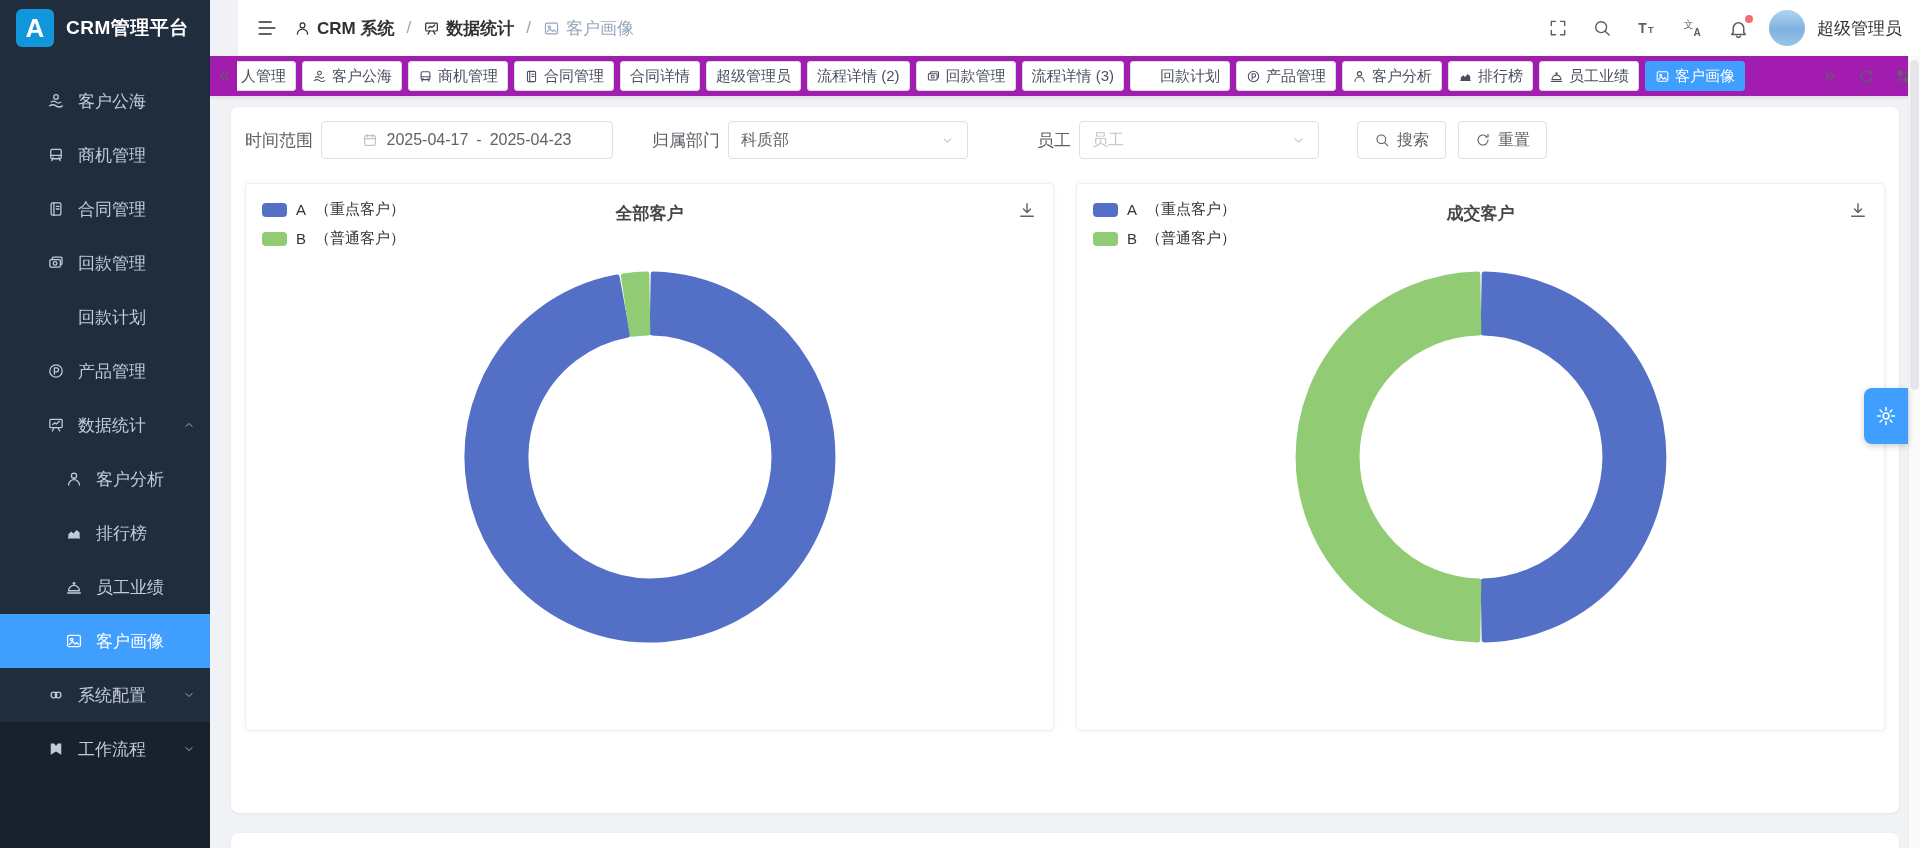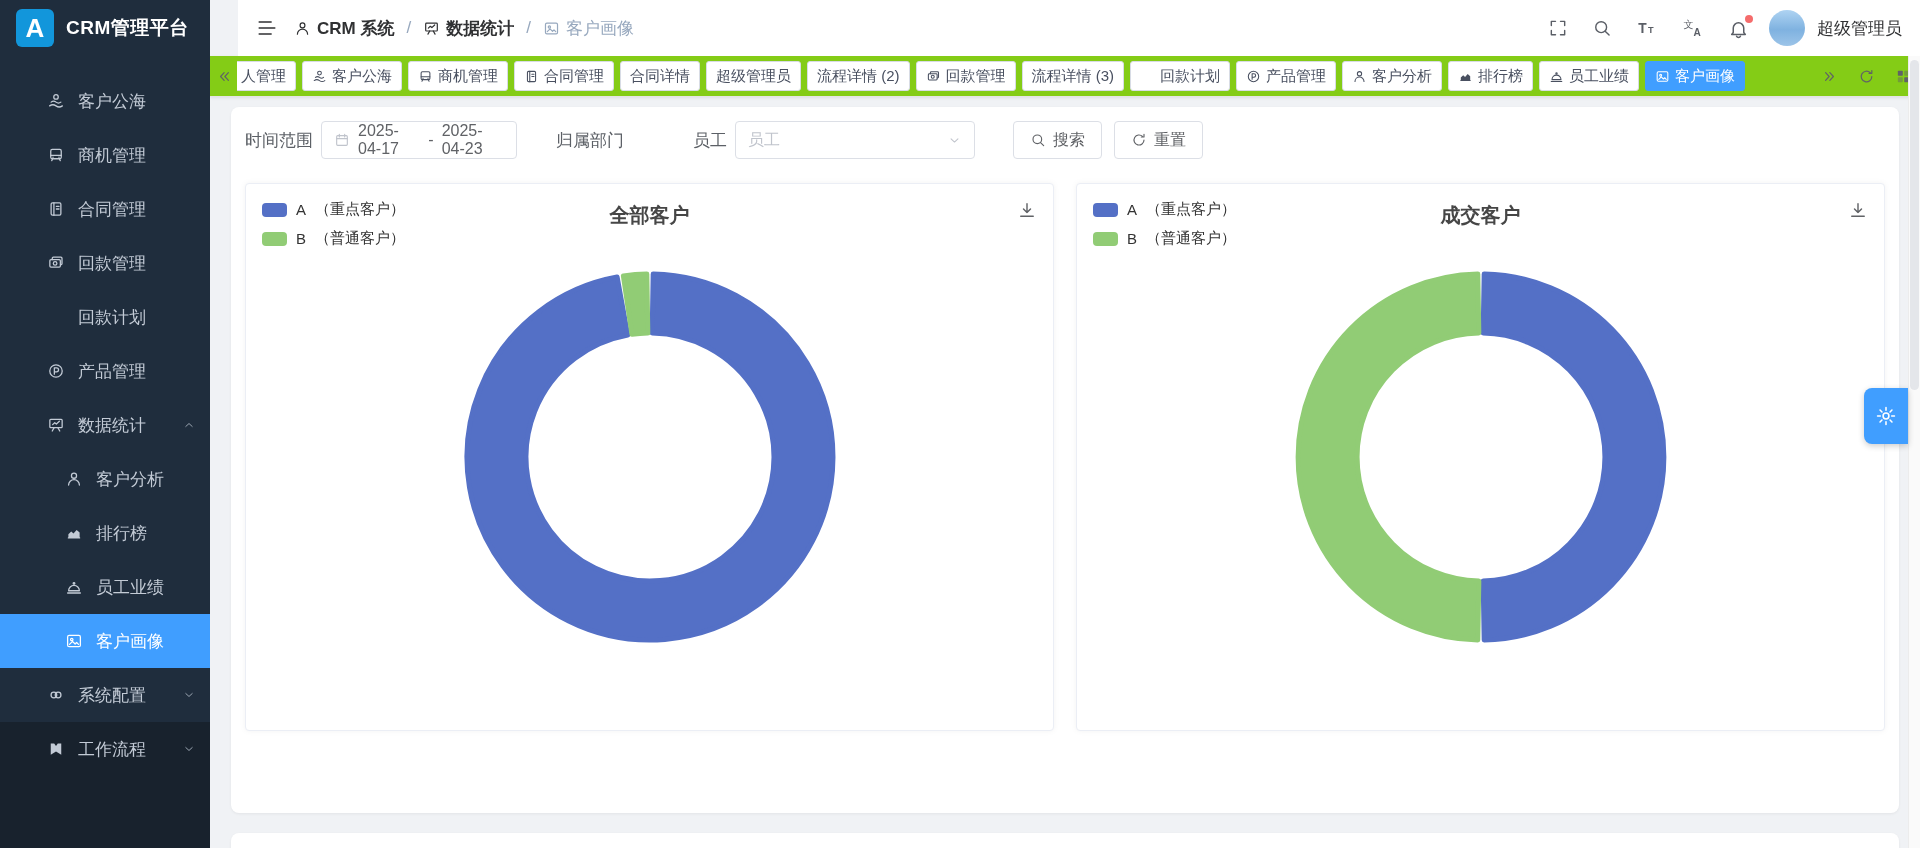--- a/index.html
+++ b/index.html
@@ -31,39 +31,39 @@
   .crumb.current { color:#97a8be; font-weight:400; cursor:default; }
   .crumb-sep { color:#97a8be; font-weight:400; margin:0 2px; }
   .header-right { margin-left:auto; display:flex; align-items:center; gap:24px; color:#5a5e66; }
   .hicon { position:relative; cursor:pointer; display:flex; align-items:center; }
   .badge-dot { position:absolute; top:-3px; right:-4px; width:8px; height:8px; border-radius:50%; background:#f56c6c; }
   .avatar { width:36px; height:36px; border-radius:50%; margin-left:-4px;
             background:linear-gradient(180deg,#aed3f2 0%,#7fb2e0 55%,#9cc4e8 100%); cursor:pointer; }
   .user-name { font-size:17px; color:#303133; margin-left:-12px; white-space:nowrap; }
 
   
-  .tagsbar { position:absolute; left:210px; top:56px; right:0; height:41px; background:#84cc16; border-bottom:1px solid #e4e4e4; box-shadow:0 1px 3px rgba(0,0,0,.08); display:flex; align-items:center; padding:0 8px 0 6px; z-index:3; }
+  .tagsbar { position:absolute; left:210px; top:56px; right:0; height:41px; background:#a21caf; border-bottom:1px solid #e4e4e4; box-shadow:0 1px 3px rgba(0,0,0,.08); display:flex; align-items:center; padding:0 8px 0 6px; z-index:3; }
   .tb-arrow { color:#606266; cursor:pointer; flex:0 0 auto; display:flex; align-items:center; }
   .tags-scroll { flex:1 1 auto; overflow:hidden; display:flex; align-items:center; gap:6px; margin:0 4px; }
   .tag { flex:0 0 auto; height:30px; border:1px solid #d8dce5; background:#fff; color:#495060; border-radius:3px; padding:0 9px; font-size:15px; display:flex; align-items:center; gap:5px; cursor:pointer; white-space:nowrap; }
   .tag.active { background:#409eff; border-color:#409eff; color:#fff; }
   .tb-actions { flex:0 0 auto; display:flex; align-items:center; gap:20px; color:#606266; margin-left:6px; }
   .tb-actions .hicon { color:#606266; }
 
   
   .content { position:absolute; left:210px; top:97px; right:0; bottom:0; background:#f0f2f5; padding:10px 21px 0; overflow:hidden; }
   .card { background:#fff; border-radius:8px; box-shadow:0 1px 3px rgba(0,0,0,.06); }
   .main-card { height:706px; position:relative; }
   .bottom-card { margin-top:20px; height:60px; }
 
   
   .filters { display:flex; align-items:center; padding:14px 14px 0; }
   .f-label { font-size:17px; color:#5c6066; white-space:nowrap; }
   .f-input { height:38px; border:1px solid #dcdfe6; border-radius:4px; background:#fff; display:flex; align-items:center; padding:0 12px; font-size:16px; color:#606266; cursor:pointer; }
-  .date-range { width:196px; gap:8px; justify-content:center; }
+  .date-range { width:292px; gap:8px; justify-content:center; }
   .date-range .cal { color:#c0c4cc; }
   .select { width:240px; }
   .select .sel-chevron { margin-left:auto; color:#c0c4cc; }
   .placeholder { color:#c0c4cc; }
   .btn { height:38px; border:1px solid #dcdfe6; border-radius:4px; background:#fff; color:#606266; font-size:16px; display:flex; align-items:center; gap:7px; padding:0 16px; cursor:pointer; white-space:nowrap; }
   .ml8{margin-left:8px} .ml12{margin-left:12px} .ml38{margin-left:38px} .ml39{margin-left:39px} .ml69{margin-left:69px}
 
   
   .antabs { display:flex; gap:42px; padding:0 16px; margin-top:24px; border-bottom:2px solid #eaecf1; }
   .antab { font-size:17px; color:#303133; line-height:40px; position:relative; cursor:pointer; }
@@ -71,21 +71,21 @@
   .antab.active::after { content:""; position:absolute; left:-2px; right:-2px; bottom:-2px; height:4px; border-radius:2px; background:#409eff; }
 
   
   .charts { display:flex; gap:22px; padding:24px 14px 0; }
   .chart-panel { flex:1; height:548px; position:relative; border:1px solid #ebeef5; border-radius:4px; box-shadow:0 0 6px rgba(0,0,0,.05); background:#fff; }
   .panel-legend { position:absolute; left:16px; top:14px; }
   .legend-row { display:flex; align-items:center; gap:9px; height:23px; margin-bottom:6px; font-size:15px; color:#333; cursor:pointer; }
   .legend-swatch { width:25px; height:14px; border-radius:4px; }
   .legend-name { color:#333; }
   .legend-desc { color:#333; }
-  .panel-title { position:absolute; left:0; right:0; top:18px; text-align:center; font-size:20px; font-weight:700; color:#464646; }
+  .panel-title { position:absolute; left:0; right:0; top:18px; text-align:center; font-size:17px; font-weight:700; color:#464646; }
   .download-btn { position:absolute; right:16px; top:16px; color:#606266; cursor:pointer; }
   .donut-wrap { position:absolute; inset:0; display:flex; align-items:center; justify-content:center; }
 
   
   .gear-btn { position:absolute; right:12px; top:388px; width:44px; height:56px; background:#409eff; border-radius:8px 0 0 8px; display:flex; align-items:center; justify-content:center; color:#fff; cursor:pointer; z-index:9; box-shadow:0 2px 6px rgba(0,0,0,.2); }
   .scrollbar { position:absolute; right:0; top:56px; bottom:0; width:12px; background:#fafafa; border-left:1px solid #ececec; z-index:8; }
   .scroll-thumb { position:absolute; top:4px; left:1px; width:9px; height:330px; border-radius:5px; background:#e4e6ea; }
 </style>
 </head>
 <body>
@@ -419,20 +419,28 @@
               <svg viewBox="0 0 24 24" width="16" height="16" fill="none" stroke="currentColor" stroke-width="1.7" stroke-linecap="round" stroke-linejoin="round">
                 <rect x="4" y="5.5" width="16" height="14.5" rx="1.5"></rect>
                 <path d="M8 3.5v4M16 3.5v4M4 10h16"></path>
               </svg>
             </span>
           <span>2025-04-17</span>
           <span>-</span>
           <span>2025-04-23</span>
         </div>
         <span class="f-label ml39">归属部门</span>
+        <div class="f-input select ml8">
+          <span>科质部</span>
+          <span class="sel-chevron">
+              <svg viewBox="0 0 24 24" width="15" height="15" fill="none" stroke="currentColor" stroke-width="1.7" stroke-linecap="round" stroke-linejoin="round">
+                <path d="M6.5 9.5l5.5 5 5.5-5"></path>
+              </svg>
+            </span>
+        </div>
         <span class="f-label ml69">员工</span>
         <div class="f-input select ml8">
           <span class="placeholder">员工</span>
           <span class="sel-chevron">
               <svg viewBox="0 0 24 24" width="15" height="15" fill="none" stroke="currentColor" stroke-width="1.7" stroke-linecap="round" stroke-linejoin="round">
                 <path d="M6.5 9.5l5.5 5 5.5-5"></path>
               </svg>
             </span>
         </div>
         <button class="btn ml38">

